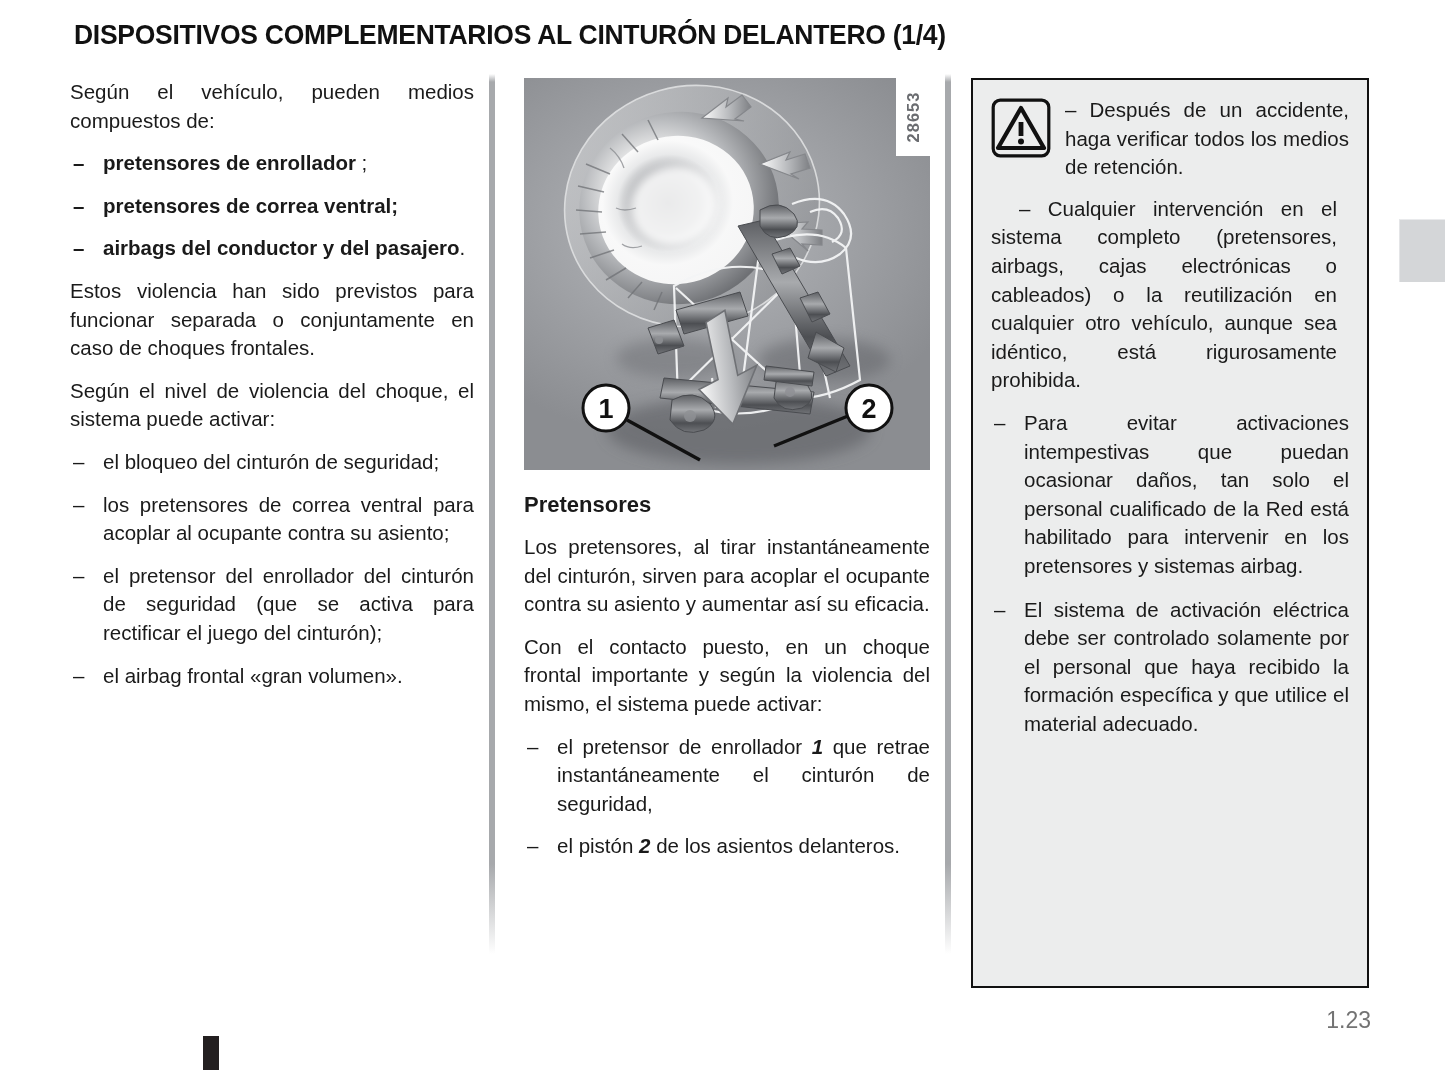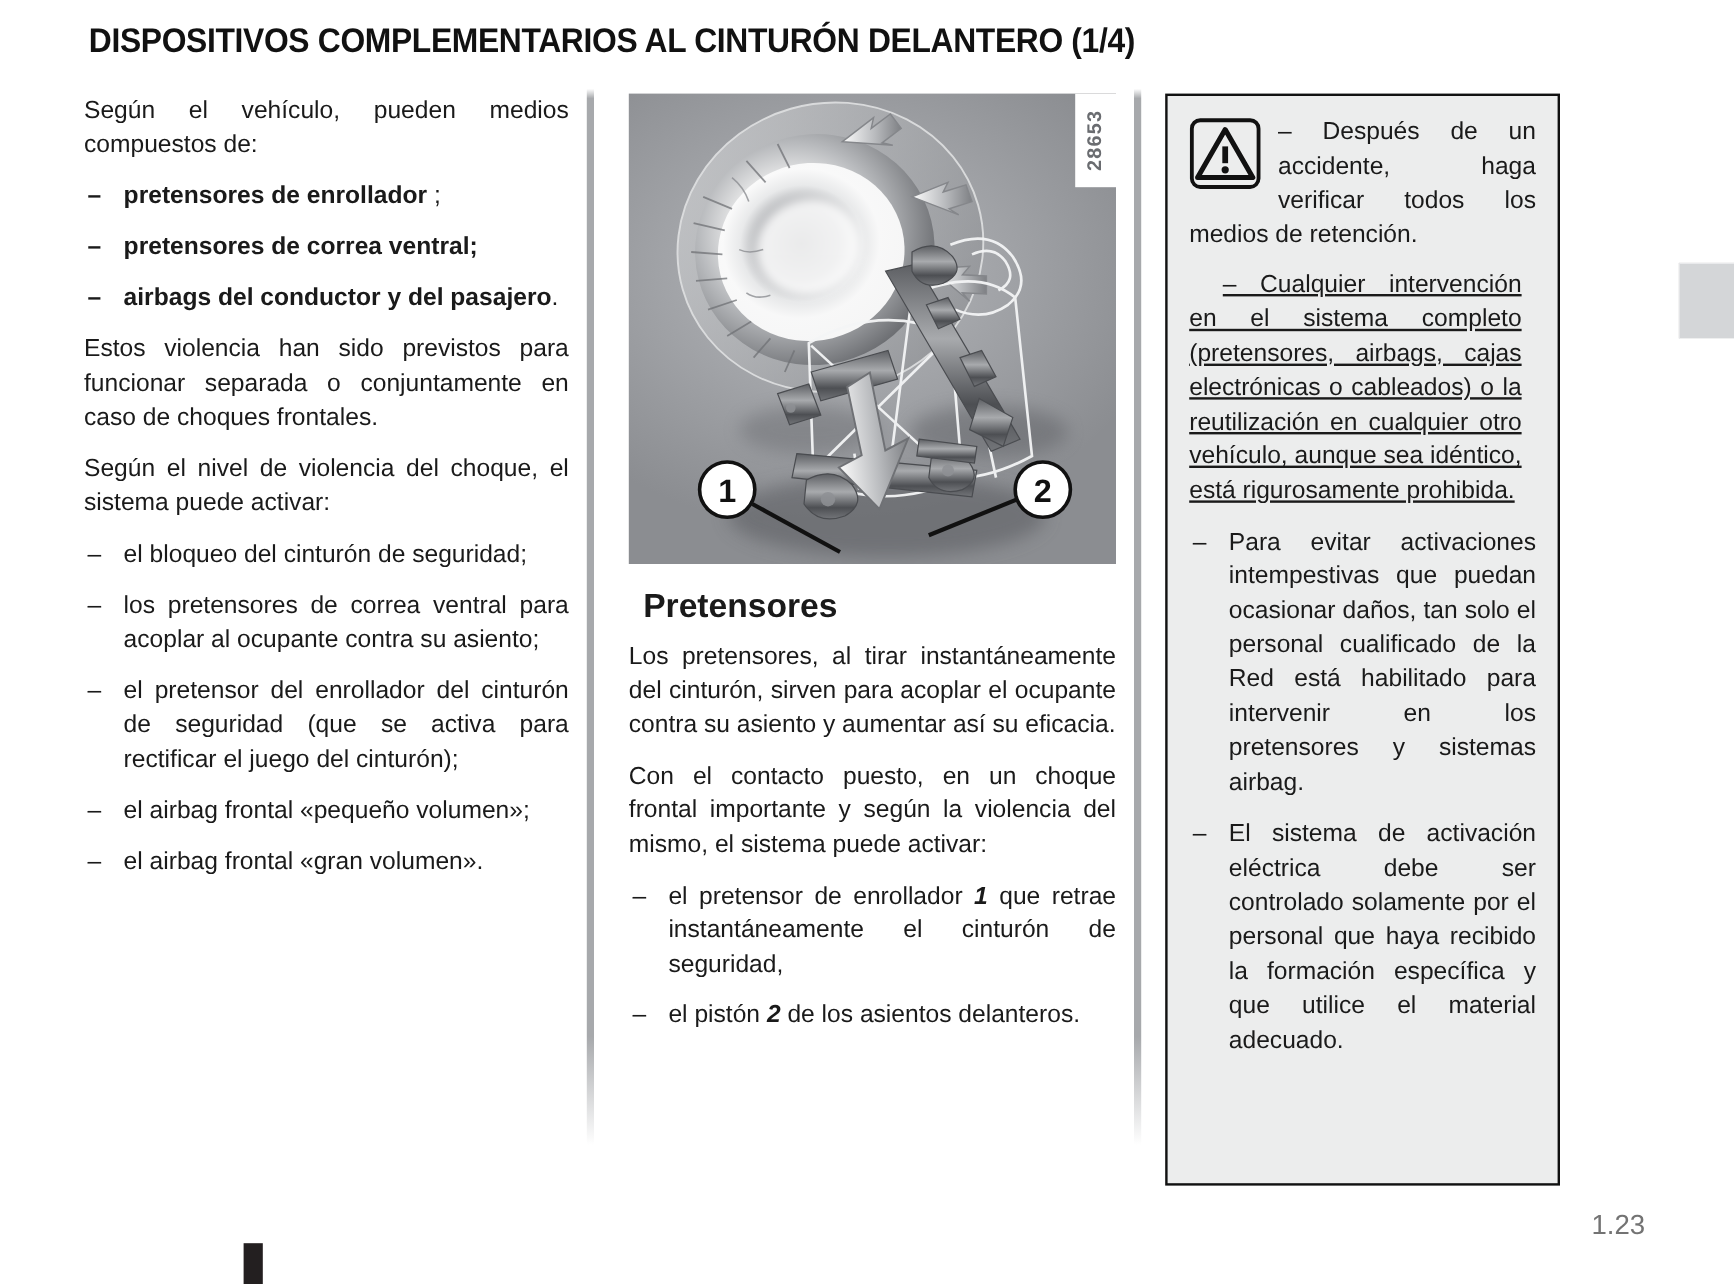--- a/index.html
+++ b/index.html
@@ -107,54 +107,53 @@
     transform: translate(-50%,-50%) rotate(-90deg);
     font-size: 16.5px;
     font-weight: bold;
     letter-spacing: 1px;
     color: #6a6c70;
     white-space: nowrap;
   }
   #figure svg { position: absolute; left: 0; top: 0; }
 
   #section-heading {
-    font-size: 28px;
+    font-size: 22px;
     font-weight: bold;
-    margin: 0 0 15px 12px;
+    margin: 0 0 15px 0;
     line-height: 26px;
   }
 
   
   #col-right { left: 971px; top: 78px; width: 398px; }
   #warning-box {
     border: 2.5px solid #111;
     background: #eceded;
     padding: 16px 18px 26px 18px;
-    width: 329px;
+    width: 398px;
     min-height: 910px;
   }
   #warning-first {
     font-size: 20.5px;
     line-height: 28.6px;
     text-align: justify;
     margin: 0 0 13px 0;
   }
   #warn-icon {
     float: left;
     width: 60px; height: 60px;
     margin: 2px 14px 2px 0;
     shape-outside: margin-box;
   }
   .indent-para {
     font-size: 20.5px;
     line-height: 28.6px;
     text-align: justify;
     margin: 0 12px 14px 0;
     text-indent: 28px;
-    text-decoration: underline;
   }
   #warning-box ul.dash-list li { margin-bottom: 15px; }
 
   
   #page-number {
     position: absolute;
     right: 74px; bottom: 36px;
     font-size: 23px;
     color: #737373;
   }
@@ -185,21 +184,20 @@
     <li class="bolded"><span>airbags del conductor y del pasajero</span><span class="reg">.</span></li>
   </ul>
 
   <p class="body-p">Estos violencia han sido previstos para funcionar separada o conjuntamente en caso de choques frontales.</p>
   <p class="body-p">Según el nivel de violencia del choque, el sistema puede activar:</p>
 
   <ul class="dash-list">
     <li>el bloqueo del cinturón de seguridad;</li>
     <li>los pretensores de correa ventral para acoplar al ocupante contra su asiento;</li>
     <li>el pretensor del enrollador del cinturón de seguridad (que se activa para rectificar el juego del cinturón);</li>
-    <li>el airbag frontal «pequeño volumen»;</li>
     <li>el airbag frontal «gran volumen».</li>
   </ul>
 </div>
 
 <div class="column" id="col-mid">
 
   <div id="figure">
     <svg width="406" height="392" viewBox="0 0 406 392">
       <defs>
         <radialGradient id="bagGrad" cx="42%" cy="40%" r="62%">

